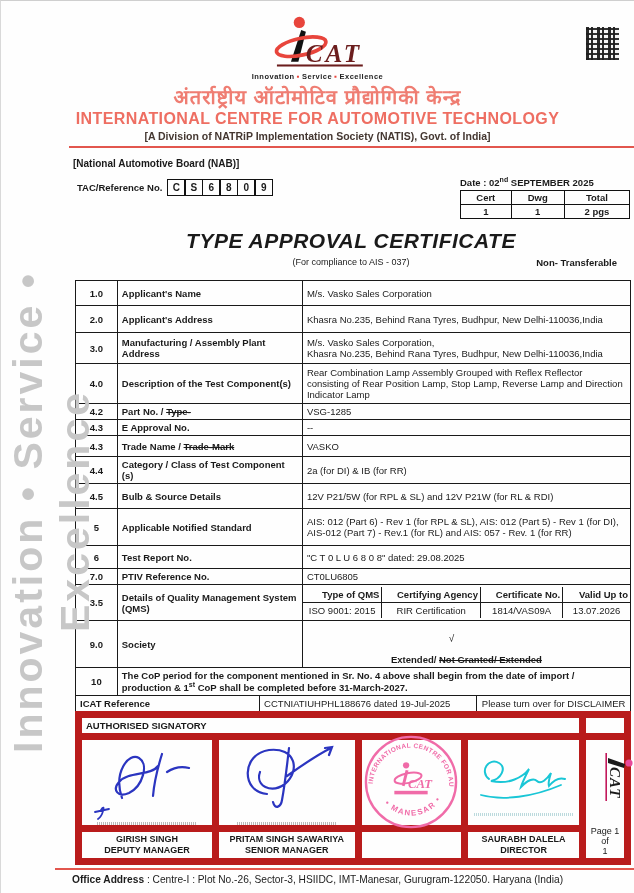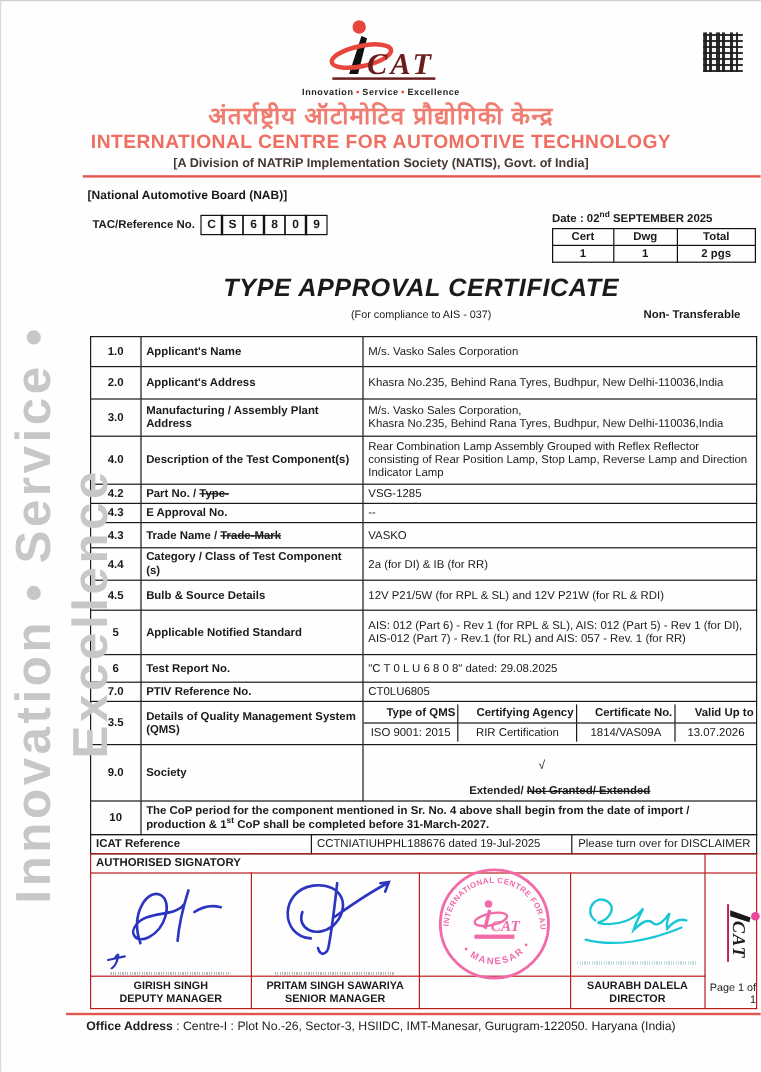--- a/index.html
+++ b/index.html
@@ -71,25 +71,25 @@
   .checkmark{display:block;font-weight:normal;font-size:10px;margin-left:-30px;line-height:9px;}
   .coptext{font-weight:bold;}
   
   table.icatref{border-collapse:collapse;margin:-1px 0 0 74px;width:556px;font-size:9.5px;}
   table.icatref td{border:1px solid #1a1a1a;padding:2px 4px;}
   table.icatref td.l{width:180px;font-weight:bold;}
   table.icatref td.m{width:212px;}
   table.icatref td.r{width:148px;text-align:center;}
   
   table.sig{border-collapse:collapse;margin:-1px 0 0 74px;width:556px;font-size:9px;}
-  table.sig td{border:1px solid #b91c1c;padding:0;}
+  table.sig td{border:7px solid #b91c1c;padding:0;}
   td.sigheading{font-weight:bold;font-size:9.5px;padding:2px 4px !important;}
   td.sigcell{height:84px;vertical-align:middle;text-align:center;position:relative;overflow:visible;}
   td.namecell{height:26px;text-align:center;font-weight:bold;line-height:1.25;vertical-align:middle;}
-  td.pagecell{width:43px;text-align:right;vertical-align:bottom;font-size:9px;padding-bottom:2px !important;}
+  td.pagecell{width:43px;text-align:center;vertical-align:bottom;font-size:9px;padding-bottom:2px !important;}
   .micro{height:3px;width:100px;margin:0 auto;background:repeating-linear-gradient(90deg,#b9b9b9 0 1px,transparent 1px 2px);}
   .micro.cy{background:repeating-linear-gradient(90deg,#bcdadd 0 1px,transparent 1px 2px);}
   .stampwrap{position:absolute;left:50%;top:50%;transform:translate(-50%,-50%);}
   
   .side-logo{position:absolute;right:-12px;top:758px;transform:rotate(90deg);}
   
   .footrule{height:2px;background:#e2564e;margin:3px 0 0 54px;}
   .footer{margin-top:3px;text-align:center;line-height:1.3;}
   .f1,.f2,.f3{font-size:10.2px;color:#1c1c1c;}
   .f1 b{font-weight:bold;}

